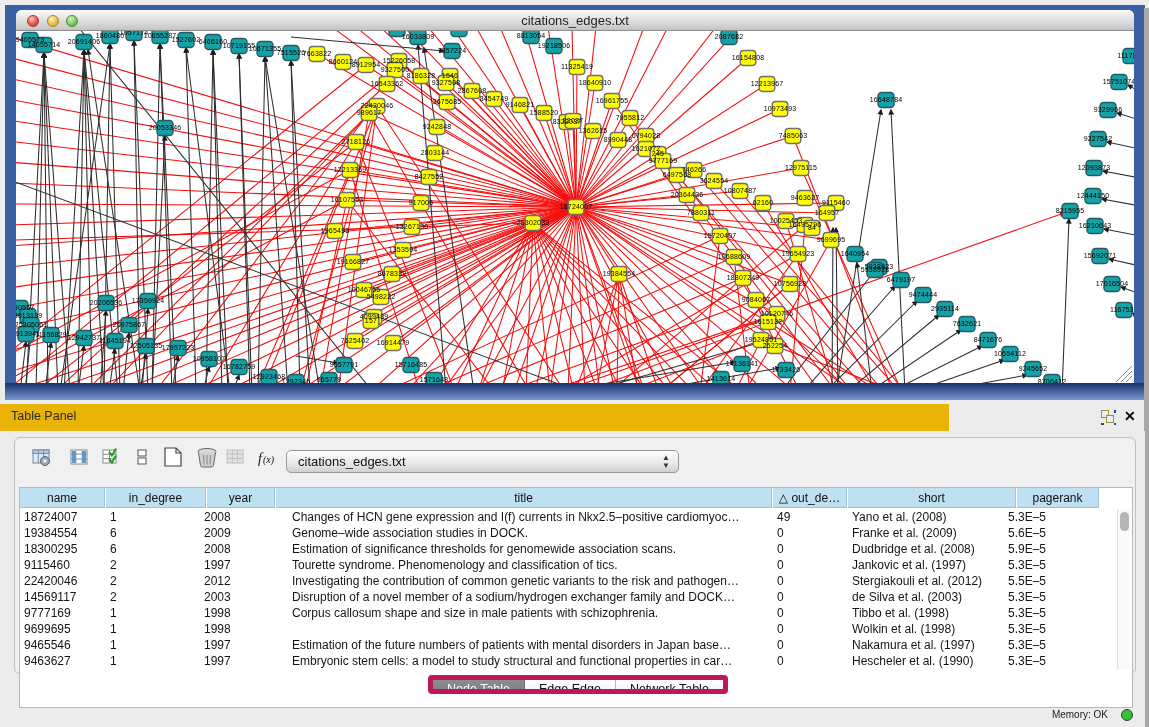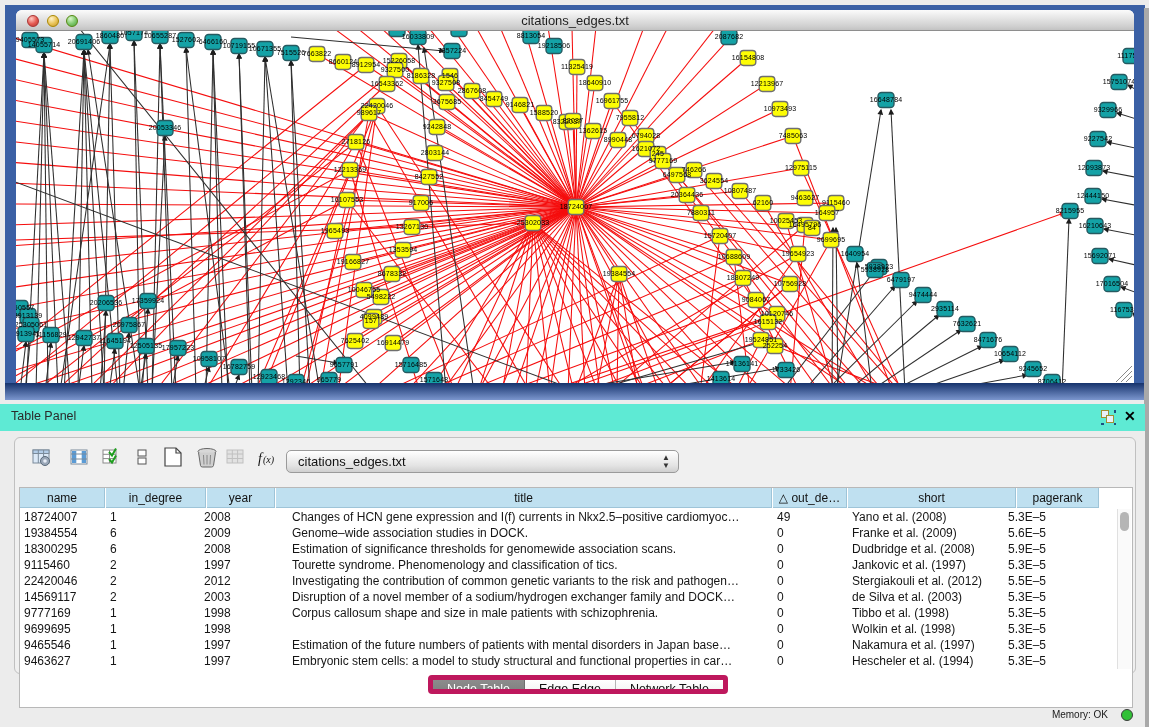--- a/index.html
+++ b/index.html
@@ -15,21 +15,21 @@
  border-bottom:1px solid #8e8e8e}
 #titlebar .tl{position:absolute;top:4.5px;width:12px;height:12px;border-radius:50%}
 #tl-r{left:11px;background:radial-gradient(circle at 35% 28%,#ffc9c2,#e4574f 55%,#b33a32);border:0.5px solid #a33}
 #tl-y{left:30.5px;background:radial-gradient(circle at 35% 28%,#fff2c9,#e8c254 55%,#c29230);border:0.5px solid #a80}
 #tl-g{left:50px;background:radial-gradient(circle at 35% 28%,#d9f6c9,#7cc76a 55%,#4f9e41);border:0.5px solid #581}
 #title{position:absolute;left:0;top:0;width:100%;text-align:center;line-height:21px;
  font-size:13px;color:#1f1f1f}
 #canvas{position:absolute;left:0;top:21px;width:1118px;height:353px;background:#fff;overflow:hidden}
 #rstrip{position:absolute;left:1144px;top:8px;width:5px;height:719px;background:#a9a9a9}
 
-#tpbar{position:absolute;left:0;top:404px;width:1145px;height:27px;background:#5eead4}
+#tpbar{position:absolute;left:0;top:404px;width:949px;height:27px;background:#eab308}
 #tpbar span{position:absolute;left:11px;top:5px;font-size:12.5px;color:#2a2a2a}
 #float-ic{position:absolute;left:1101px;top:6px;width:15px;height:15px}
 #float-ic .sq{position:absolute;width:8px;height:8px;border:1.6px solid #a09030;background:#e8f0fa}
 #float-ic .d{position:absolute;width:2.5px;height:2.5px;background:#1d4f80}
 #close-ic{position:absolute;left:1124px;top:4px;font-size:14px;font-weight:bold;color:#000}
 #tpbody{position:absolute;left:0;top:431px;width:1145px;height:296px;background:#ececec}
 #container{position:absolute;left:14px;top:6px;width:1122px;height:237px;background:#f0f0f0;
  border:1px solid #c0c0c0;border-radius:6px}
 
 #toolbar{position:absolute;left:0;top:0;width:100%;height:43px}
@@ -805,21 +805,21 @@
               <span class="c5">0</span>
               <span class="c6">Nakamura et al. (1997)</span>
               <span class="c7">5.3E–5</span>
             </div>
             <div class="tr">
               <span class="c1">9463627</span>
               <span class="c2">1</span>
               <span class="c3">1997</span>
               <span class="c4">Embryonic stem cells: a model to study structural and functional properties in car…</span>
               <span class="c5">0</span>
-              <span class="c6">Hescheler et al. (1994)</span>
+              <span class="c6">Hescheler et al. (1990)</span>
               <span class="c7">5.3E–5</span>
             </div>
           </div>
        <div id="vscroll">
             <div id="vthumb"></div>
           </div>
      </div>
    </div>
  </div>
  <div id="tabs">

